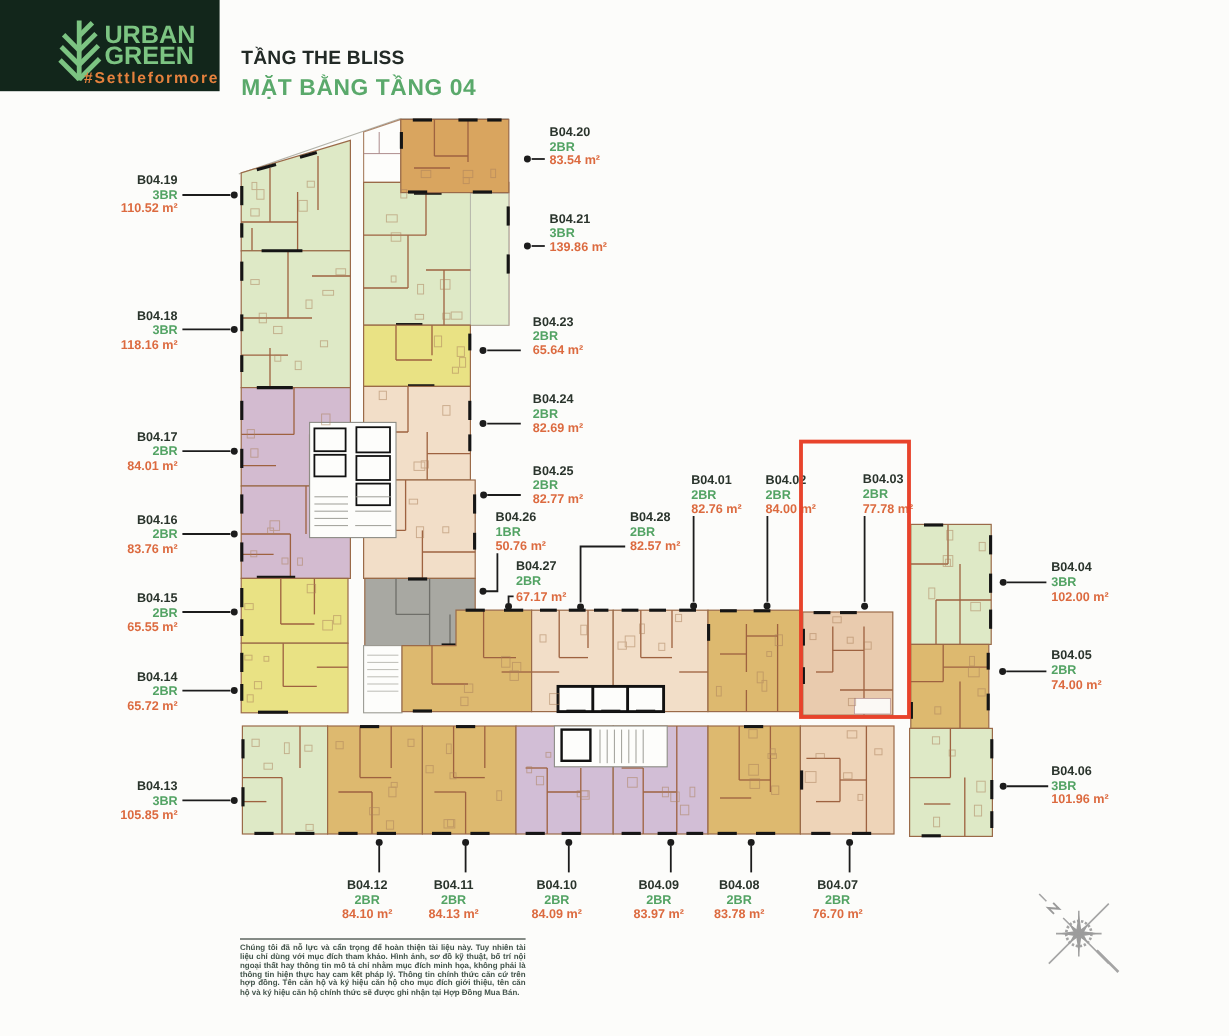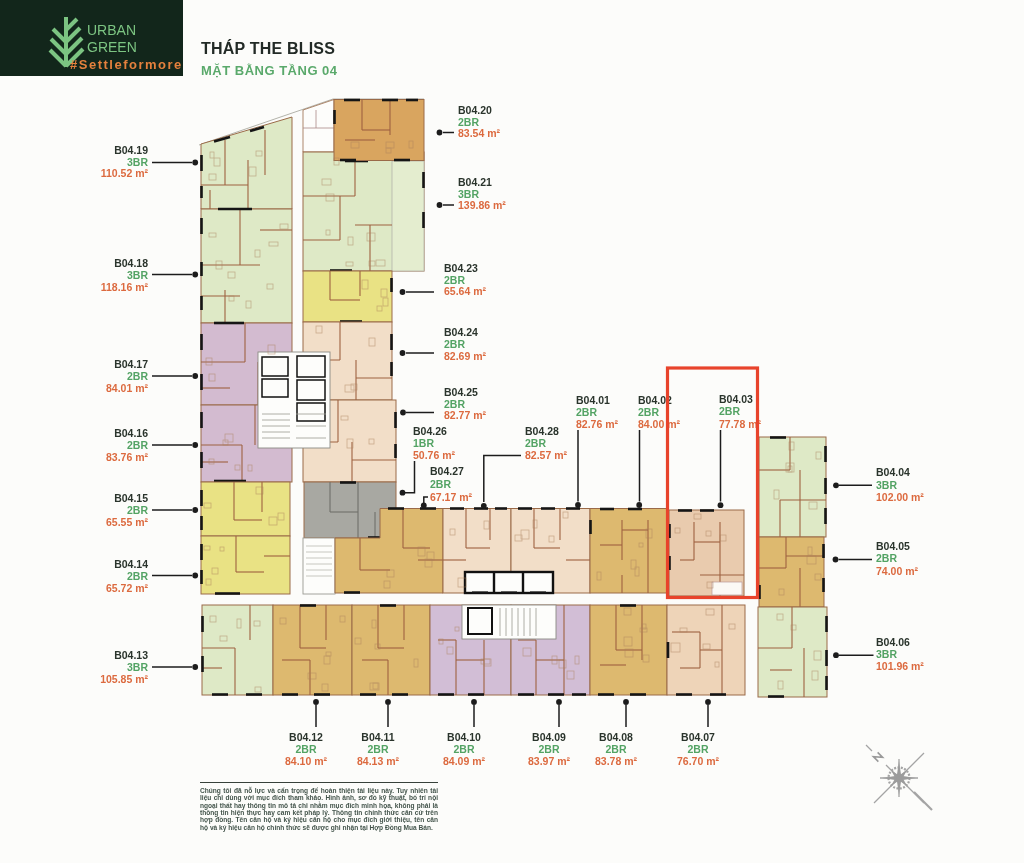--- a/index.html
+++ b/index.html
@@ -1,18 +1,18 @@
 <!DOCTYPE html>
 <html><head><meta charset="utf-8">
 <style>
 html,body{margin:0;padding:0}
 body{width:1024px;height:863px;background:#fcfcfa;font-family:"Liberation Sans",sans-serif;position:relative;overflow:hidden}
 #hdrbox{position:absolute;left:0;top:0;width:183px;height:76px;background:#12261b}
 .ttl1{position:absolute;left:201px;top:40px;font-size:16px;font-weight:bold;color:#222a26;letter-spacing:.2px}
-.ttl2{position:absolute;left:201px;top:63px;font-size:13px;font-weight:bold;color:#5aa96b;letter-spacing:.5px}
+.ttl2{position:absolute;left:201px;top:63px;font-size:19px;font-weight:bold;color:#5aa96b;letter-spacing:.5px}
 #disc{position:absolute;left:200px;top:787px;width:238px;font-size:6.6px;font-weight:bold;line-height:7.35px;color:#43544b;text-align:justify;letter-spacing:0px}
 #discline{position:absolute;left:200px;top:782px;width:238px;height:1.4px;background:#37413a}
 svg text{font-family:"Liberation Sans",sans-serif}
 .un{font-size:10.5px;font-weight:bold;fill:#2a342c}
 .br{font-size:10.5px;font-weight:bold;fill:#53a364}
 .ar{font-size:10.5px;font-weight:bold;fill:#dc6a3f}
 </style></head>
 <body>
 
 <div id="hdrbox"></div>
@@ -23,25 +23,25 @@
 <path d="M20,21 L31,10"></path>
 <path d="M20,33 L34,19"></path>
 <path d="M20,45 L36,29"></path>
 <path d="M20,57 L37,40"></path>
 <path d="M20,33 L7,20"></path>
 <path d="M20,45 L5,30"></path>
 <path d="M20,57 L4,41"></path>
 </g>
   </svg>
 
-<div style="position:absolute;left:87px;top:22px;font-size:14px;font-weight:normal;color:#7cc482;letter-spacing:0px;line-height:16.9px">URBAN<br>GREEN</div>
+<div style="position:absolute;left:87px;top:22px;font-size:21px;font-weight:bold;color:#7cc482;letter-spacing:0px;line-height:16.9px">URBAN<br>GREEN</div>
 
 <div style="position:absolute;left:70px;top:57px;font-size:13px;font-weight:bold;color:#e5813d;letter-spacing:1.5px">#Settleformore</div>
 
-<div class="ttl1">THÁP THE BLISS</div>
+<div class="ttl1">TẦNG THE BLISS</div>
 
 <div class="ttl2">MẶT BẰNG TẦNG 04</div>
 <svg style="position:absolute;left:0;top:0" width="1024" height="863" viewBox="0 0 1024 863">
 
 <path d="M199,145 L333,99 L424,99" stroke="#b3b3aa" stroke-width="1" fill="none"></path>
 
 <polygon points="201,144 292,117 292,209 201,209" fill="#dee9c6" stroke="#9a6a48" stroke-width="1"></polygon>
 
 <g stroke="#9e6240" stroke-width="1.1" fill="none">
       <line x1="201" y1="185" x2="248" y2="185"></line>

